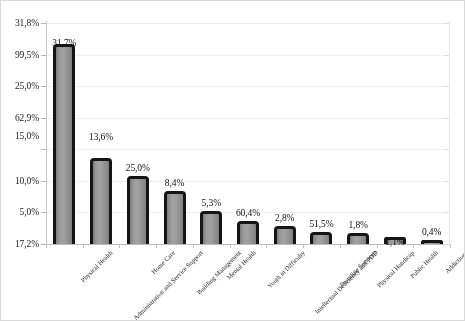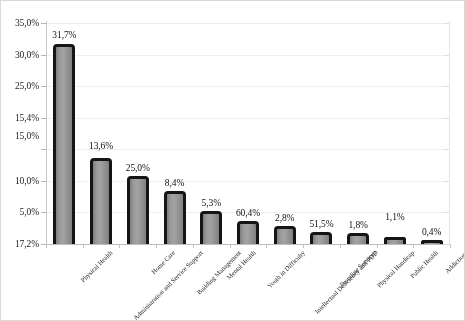--- a/index.html
+++ b/index.html
@@ -165,24 +165,24 @@
 </head>
 <body>
 
 <div id="chart-frame">
 
   <div id="y-axis-labels">
       <div class="ytick-label" style="top: 238px;">17,2%</div>
       <div class="ytick-label" style="top: 206.429px;">5,0%</div>
       <div class="ytick-label" style="top: 174.857px;">10,0%</div>
       <div class="ytick-label" style="top: 130px;">15,0%</div>
-      <div class="ytick-label" style="top: 111.714px;">15,4%</div>
+      <div class="ytick-label" style="top: 111.714px;">62,9%</div>
       <div class="ytick-label" style="top: 80.1429px;">25,0%</div>
-      <div class="ytick-label" style="top: 48.5714px;">30,0%</div>
-      <div class="ytick-label" style="top: 17px;">35,0%</div>
+      <div class="ytick-label" style="top: 48.5714px;">99,5%</div>
+      <div class="ytick-label" style="top: 17px;">31,8%</div>
     </div>
 
   <div id="plot-area">
       <div class="gridline" style="top: 189.429px;"></div>
       <div class="gridline" style="top: 157.857px;"></div>
       <div class="gridline" style="top: 126.286px;"></div>
       <div class="gridline" style="top: 94.7143px;"></div>
       <div class="gridline" style="top: 63.1429px;"></div>
       <div class="gridline" style="top: 31.5714px;"></div>
       <div class="gridline top-line" style="top: 0px;"></div>
@@ -226,36 +226,36 @@
     <div class="ytick-mark" style="top: 148.286px;"></div>
     <div class="ytick-mark-right" style="top: 148.286px;"></div>
     <div class="ytick-mark" style="top: 116.714px;"></div>
     <div class="ytick-mark-right" style="top: 116.714px;"></div>
     <div class="ytick-mark" style="top: 85.1429px;"></div>
     <div class="ytick-mark-right" style="top: 85.1429px;"></div>
     <div class="ytick-mark" style="top: 53.5714px;"></div>
     <div class="ytick-mark-right" style="top: 53.5714px;"></div>
     <div class="ytick-mark" style="top: 22px;"></div>
     <div class="ytick-mark-right" style="top: 22px;"></div>
-    <div class="bar-value" style="left: 40.3636px; top: 29px;">31,7%</div>
+    <div class="bar-value" style="left: 40.3636px; top: 37px;">31,7%</div>
     <div class="xtick-mark" style="left: 45px;"></div>
-    <div class="bar-value" style="left: 77.0909px; top: 140px;">13,6%</div>
+    <div class="bar-value" style="left: 77.0909px; top: 131px;">13,6%</div>
     <div class="xtick-mark" style="left: 82px;"></div>
     <div class="bar-value" style="left: 113.818px; top: 161.806px;">25,0%</div>
     <div class="xtick-mark" style="left: 118px;"></div>
     <div class="bar-value" style="left: 150.545px; top: 176.96px;">8,4%</div>
     <div class="xtick-mark" style="left: 155px;"></div>
     <div class="bar-value" style="left: 187.273px; top: 196.534px;">5,3%</div>
     <div class="xtick-mark" style="left: 192px;"></div>
     <div class="bar-value" style="left: 224px; top: 207.269px;">60,4%</div>
     <div class="xtick-mark" style="left: 229px;"></div>
     <div class="bar-value" style="left: 260.727px; top: 212.32px; text-align: center;">2,8%</div>
     <div class="xtick-mark" style="left: 265px;"></div>
     <div class="bar-value" style="left: 297.455px; top: 218.003px;">51,5%</div>
     <div class="xtick-mark" style="left: 302px;"></div>
     <div class="bar-value" style="left: 334.182px; top: 218.634px;">1,8%</div>
     <div class="xtick-mark" style="left: 339px;"></div>
-    <div class="bar-value" style="left: 370.909px; top: 211px;">1,1%</div>
+    <div class="bar-value" style="left: 370.909px; top: 236px;">1,1%</div>
     <div class="xtick-mark" style="left: 376px;"></div>
     <div class="bar-value" style="left: 407.636px; top: 226px;">0,4%</div>
     <div class="xtick-mark" style="left: 412px;"></div>
     <div class="xtick-mark" style="left: 449px;"></div>
   </div>
 
 </body></html>

